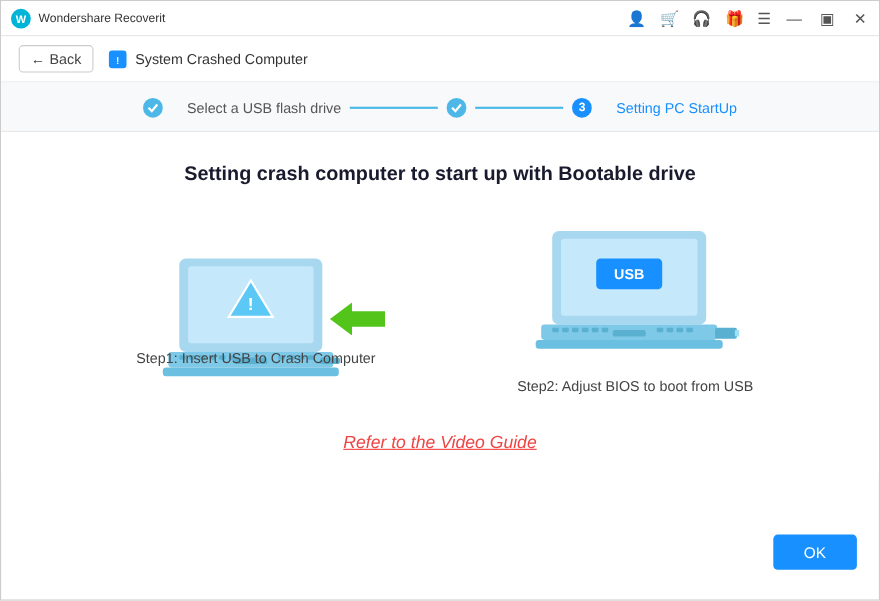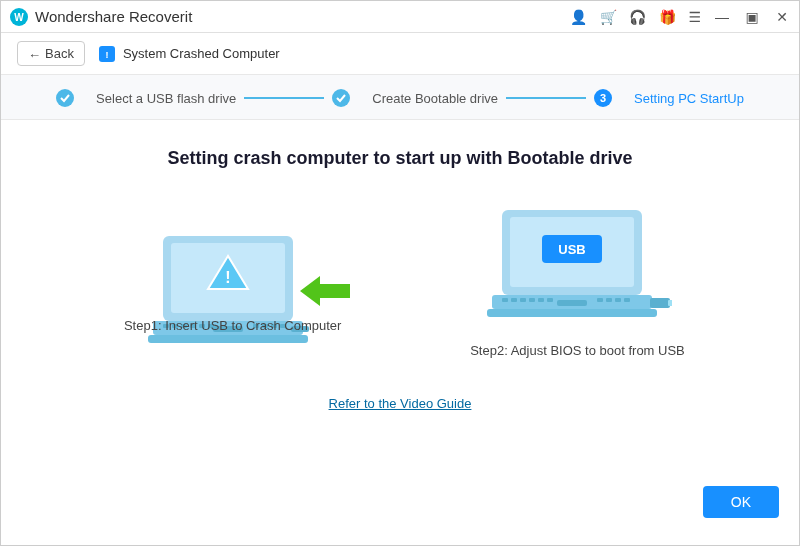--- a/index.html
+++ b/index.html
@@ -25,21 +25,21 @@
     .title-bar-left {
       display: flex;
       align-items: center;
       gap: 6px;
     }
     .title-bar-logo {
       width: 20px;
       height: 20px;
     }
     .title-bar-appname {
-      font-size: 15px;
+      font-size: 11px;
       color: #333;
       font-weight: 500;
     }
     .title-bar-controls {
       display: flex;
       gap: 12px;
       align-items: center;
     }
     .title-bar-icon {
       font-size: 14px;
@@ -166,24 +166,25 @@
       color: #444;
       text-align: center;
     }
 
     
     .video-guide {
       margin-top: 16px;
       text-align: center;
     }
     .video-guide a {
-      color: #0369a1;
-      font-size: 13px;
+      color: #ef4444;
+      font-size: 16px;
       text-decoration: underline;
       cursor: pointer;
+      font-style: italic;
     }
 
     
     .ok-btn-container {
       position: absolute;
       bottom: 27px;
       right: 20px;
     }
     .ok-btn {
       background: #1890ff;
@@ -254,21 +255,20 @@
     <span class="step-label">Select a USB flash drive</span>
   </div>
   <div class="step-line"></div>
 
   <div class="step">
     <div class="step-check">
       <svg width="12" height="12" viewBox="0 0 12 12">
           <polyline points="2,6 5,9 10,3" stroke="white" stroke-width="2" fill="none"></polyline>
         </svg>
     </div>
-    <span class="step-label">Create Bootable drive</span>
   </div>
   <div class="step-line"></div>
 
   <div class="step">
     <div class="step-check active">
       <span style="font-size:11px;font-weight:bold;color:white;">3</span>
     </div>
     <span class="step-label active">Setting PC StartUp</span>
   </div>
 </div>

